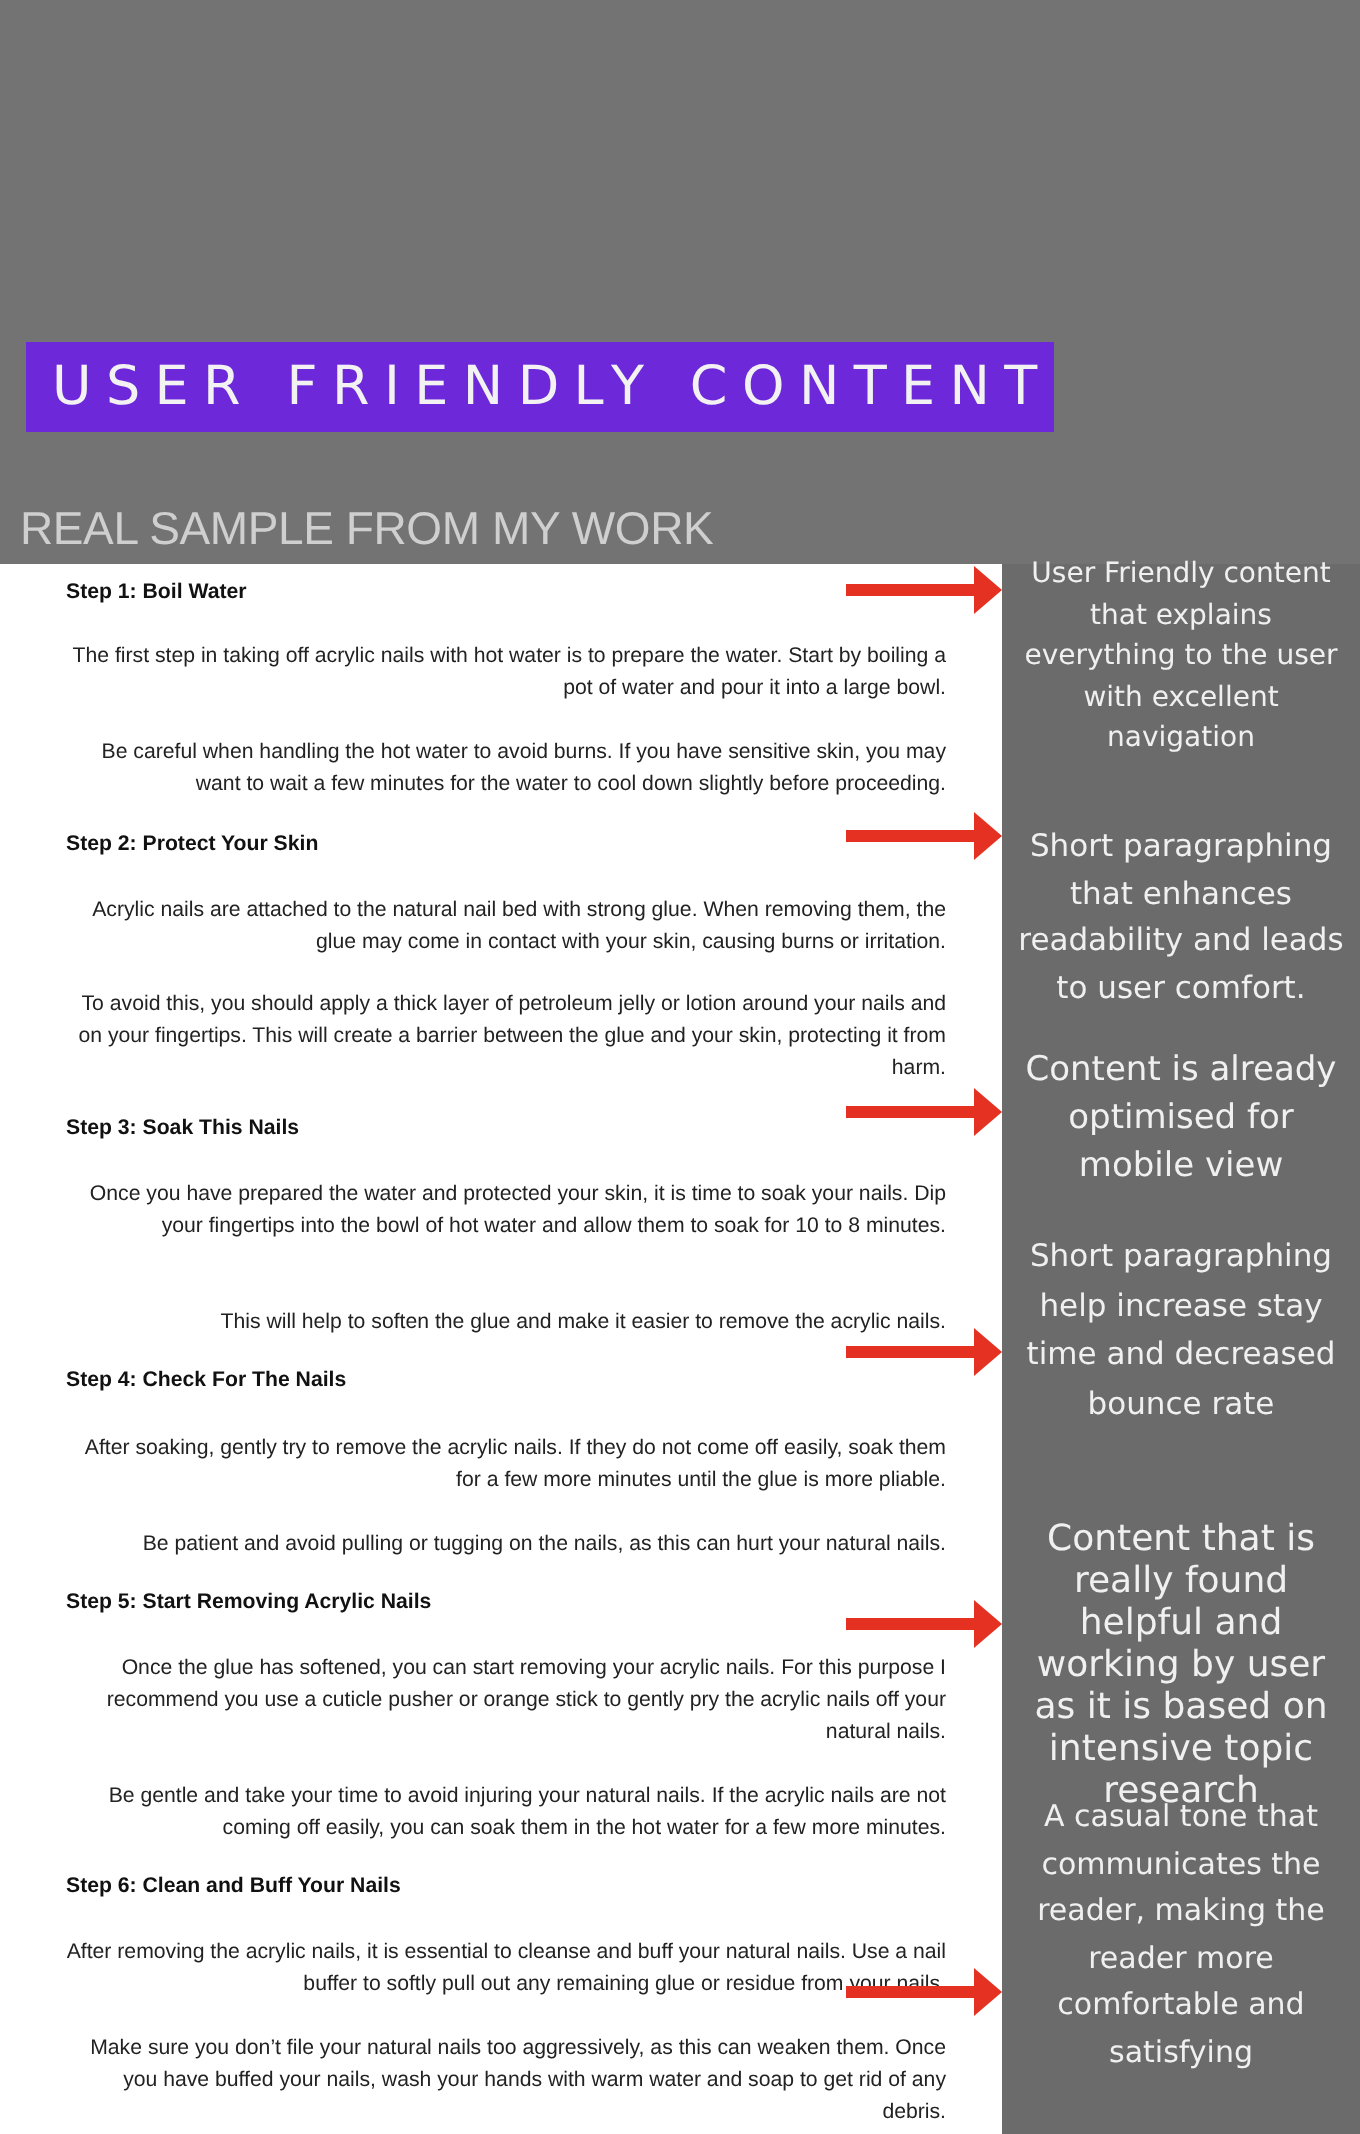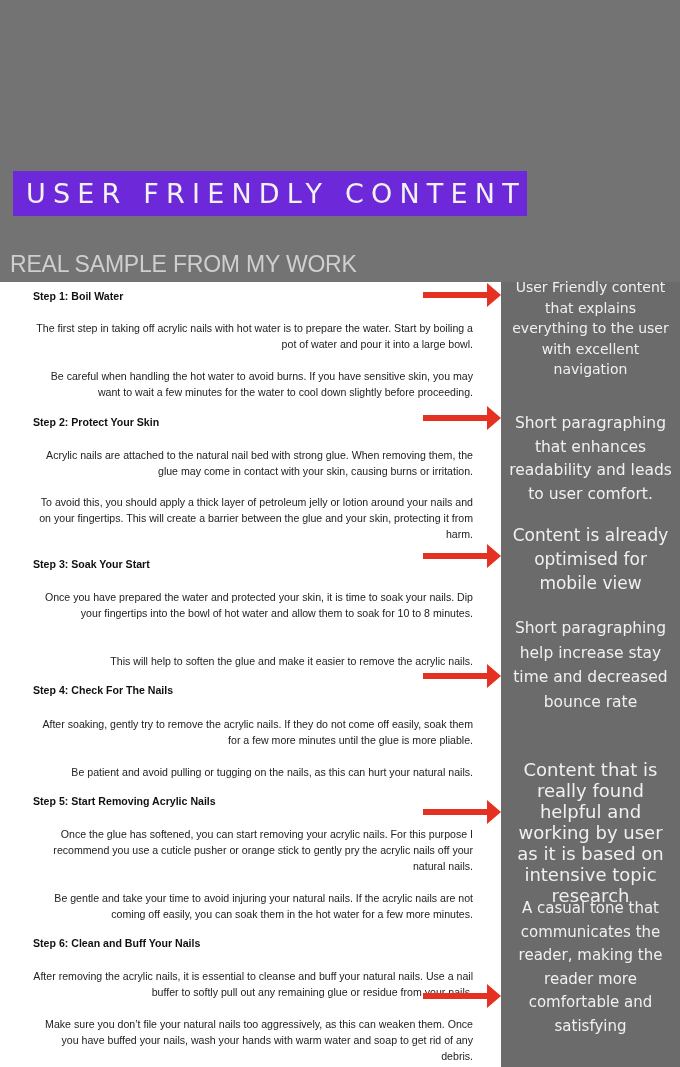--- a/index.html
+++ b/index.html
@@ -106,21 +106,21 @@
 <div class="side"></div>
 
 <div class="step-title" style="top:290px">Step 1: Boil Water</div>
 <div class="para" style="top:320px">The first step in taking off acrylic nails with hot water is to prepare the water. Start by boiling a pot of water and pour it into a large bowl.</div>
 <div class="para" style="top:368px">Be careful when handling the hot water to avoid burns. If you have sensitive skin, you may want to wait a few minutes for the water to cool down slightly before proceeding.</div>
 
 <div class="step-title" style="top:416px">Step 2: Protect Your Skin</div>
 <div class="para" style="top:447px">Acrylic nails are attached to the natural nail bed with strong glue. When removing them, the glue may come in contact with your skin, causing burns or irritation.</div>
 <div class="para" style="top:494px">To avoid this, you should apply a thick layer of petroleum jelly or lotion around your nails and on your fingertips. This will create a barrier between the glue and your skin, protecting it from harm.</div>
 
-<div class="step-title" style="top:558px">Step 3: Soak Your Start</div>
+<div class="step-title" style="top:558px">Step 3: Soak This Nails</div>
 <div class="para" style="top:589px">Once you have prepared the water and protected your skin, it is time to soak your nails. Dip your fingertips into the bowl of hot water and allow them to soak for 10 to 8 minutes.</div>
 <div class="para" style="top:653px">This will help to soften the glue and make it easier to remove the acrylic nails.</div>
 
 <div class="step-title" style="top:684px">Step 4: Check For The Nails</div>
 <div class="para" style="top:716px">After soaking, gently try to remove the acrylic nails. If they do not come off easily, soak them for a few more minutes until the glue is more pliable.</div>
 <div class="para" style="top:764px">Be patient and avoid pulling or tugging on the nails, as this can hurt your natural nails.</div>
 
 <div class="step-title" style="top:795px">Step 5: Start Removing Acrylic Nails</div>
 <div class="para" style="top:826px">Once the glue has softened, you can start removing your acrylic nails. For this purpose I recommend you use a cuticle pusher or orange stick to gently pry the acrylic nails off your natural nails.</div>
 <div class="para" style="top:890px">Be gentle and take your time to avoid injuring your natural nails. If the acrylic nails are not coming off easily, you can soak them in the hot water for a few more minutes.</div>

